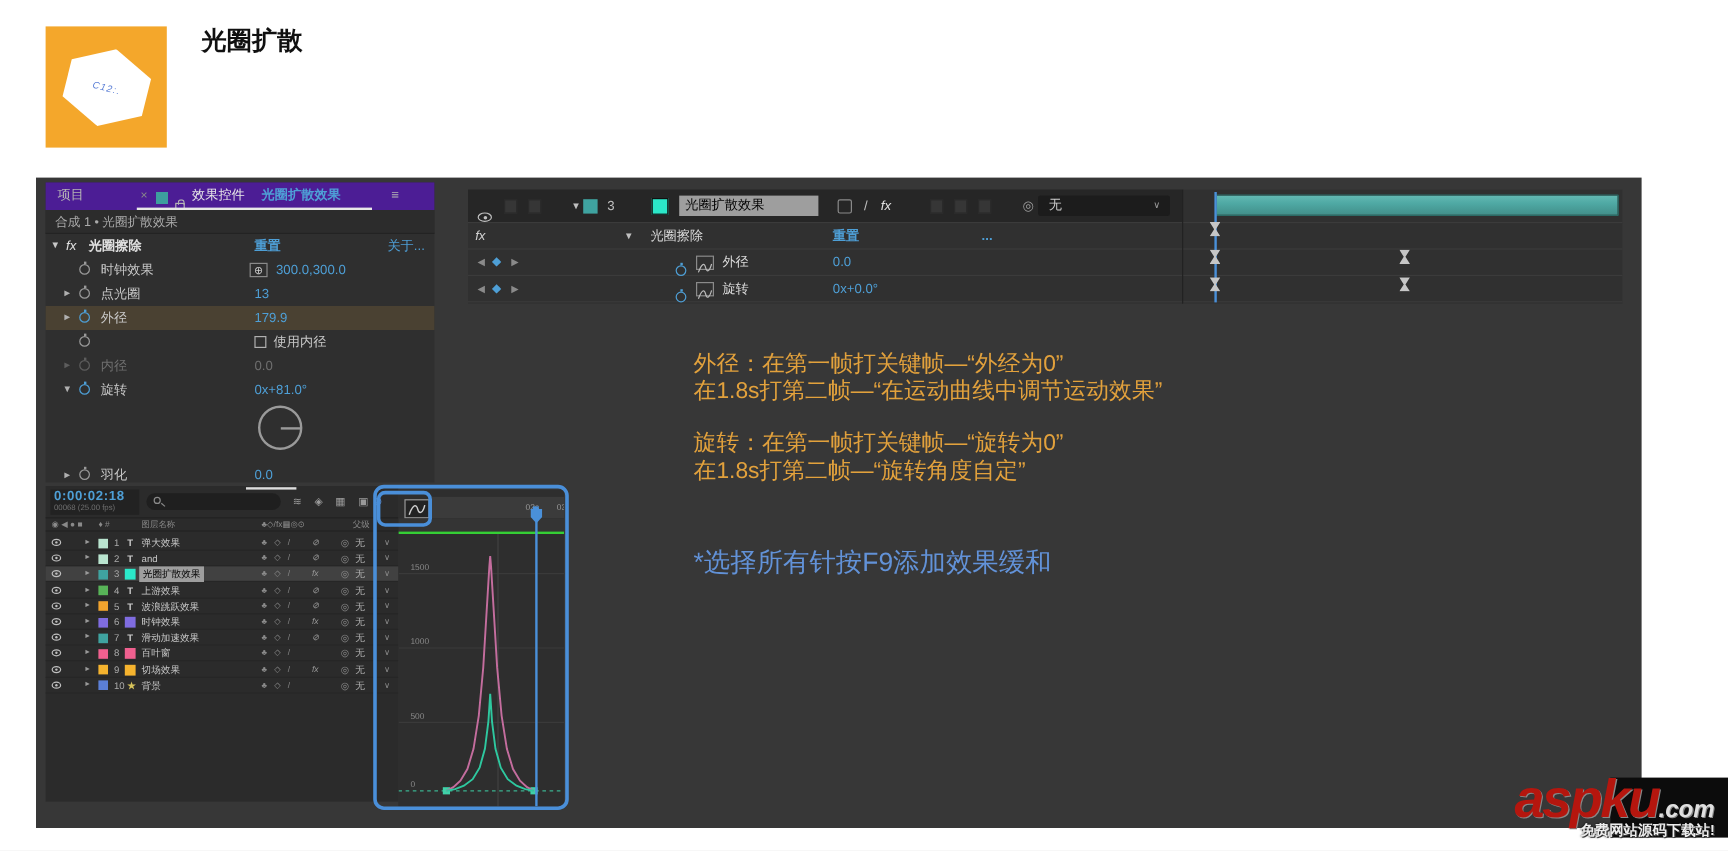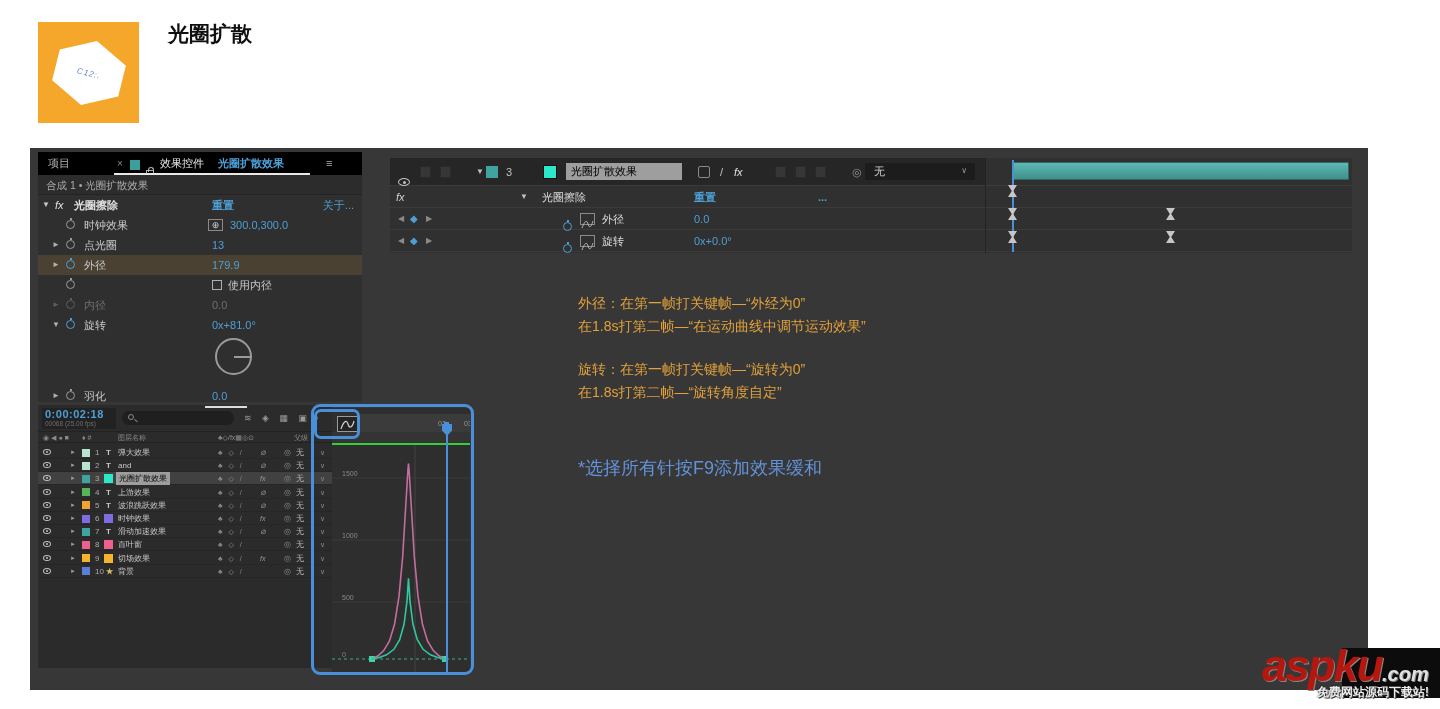--- a/index.html
+++ b/index.html
@@ -26,21 +26,21 @@
   .locki::before{content:'';position:absolute;left:1px;top:-4px;width:4px;height:4px;border:1px solid #b5b5b5;border-bottom:none;border-radius:3px 3px 0 0}
   .mag{display:inline-block;width:6px;height:6px;border:1px solid #8a8a8a;border-radius:50%;position:relative}
   .mag::after{content:'';position:absolute;left:4.5px;top:5px;width:3.5px;height:1px;background:#8a8a8a;transform:rotate(40deg)}
   .kf{position:absolute;width:9px;height:12px;background:#c6c6c6;
       clip-path:polygon(0 0,100% 0,58% 50%,100% 100%,0 100%,42% 50%)}
   .cell{display:inline-block;width:11px;height:12px;background:#363636;border:1px solid #2a2a2a;vertical-align:middle}
   .gbox{display:inline-block;width:15px;height:12px;border:1px solid #8a8a8a;vertical-align:middle;text-align:center}
   .blue-t{color:#4e9fd6}
   
   .ec{left:38px;top:152px;width:324px;height:250px;background:#2f2f2f;color:#c8c8c8;font-size:11px}
-  .ec-tabs{position:relative;height:23px;background:#000000;line-height:23px}
+  .ec-tabs{position:relative;height:23px;background:#4c1d95;line-height:23px}
   .ec-underline{position:absolute;left:76px;top:21px;width:196px;height:2px;background:#e8e8e8}
   .ec-bc{position:relative;height:20px;line-height:20px;background:#2c2c2c;border-bottom:1px solid #232323;color:#aaa;padding-left:8px;font-size:10.5px}
   .ec-row{position:relative;height:20px;line-height:20px}
   .ec-row .tw{position:absolute;left:14px;font-size:8px;color:#b0b0b0}
   .ec-row .swp{position:absolute;left:28px;top:5px}
   .ec-row .lbl{position:absolute;left:46px}
   .ec-row .val{position:absolute;left:174px}
   .hl{background:#4a4132}
   .dial{position:absolute;left:177px;top:186px;width:37px;height:37px;border:2px solid #9a9a9a;border-radius:50%}
   .dial::after{content:'';position:absolute;right:-1px;top:16px;width:17px;height:2px;background:#9a9a9a}
@@ -49,22 +49,22 @@
   .tl{left:390px;top:158px;width:962px;height:95px;background:#303030;color:#c8c8c8;font-size:11px}
   .tl-row{position:relative;height:22px;line-height:22px;border-bottom:1px solid #3b3b3b}
   .tl-row1{height:28px;line-height:28px}
   .tl-left1{position:absolute;left:0;top:0;width:595px;height:100%;background:#262626}
   .tl-vsep{position:absolute;left:595px;top:0;width:1px;height:95px;background:#222}
   .chip{position:absolute;left:176px;top:5px;width:116px;height:17px;line-height:17px;background:#9e9e9e;color:#000;padding-left:5px;font-size:11px}
   .dd{position:absolute;left:475px;top:5px;width:110px;height:17px;line-height:16px;background:#1c1c1c;border-radius:2px;color:#ccc}
   .teal-bar{position:absolute;left:623px;top:4px;width:336px;height:18px;background:linear-gradient(#63b8b2,#4fa9a4 40%,#428f8a);border:1px solid #2b6b66;border-radius:1px}
   .navk{font-size:8px;color:#8a8a8a}
   
-  .note-orange{color:#e2a13c;font-size:14px;line-height:23px}
-  .note-blue{color:#6292d8;font-size:18px;line-height:31px}
+  .note-orange{color:#e2a13c;font-size:19px;line-height:23px}
+  .note-blue{color:#6292d8;font-size:22px;line-height:31px}
   
   .lp{left:38px;top:405px;width:294px;height:263px;background:#2b2b2b;color:#c0c0c0;font-size:8px}
   .lp-handle{position:absolute;left:167px;top:1px;width:42px;height:2px;background:#ddd}
   .tc-box{position:absolute;left:4px;top:3px;width:74px;height:21px;background:#222;padding:1px 3px}
   .tc-main{color:#4e9fd6;font-weight:bold;font-size:11px;line-height:11px;letter-spacing:.5px}
   .tc-sub{color:#6e6e6e;font-size:6.5px;line-height:8px}
   .srch{position:absolute;left:84px;top:6px;width:112px;height:14px;background:#1f1f1f;border-radius:7px;line-height:14px;padding-left:6px}
   .lp-icons{position:absolute;left:206px;top:8px;color:#9a9a9a;font-size:9px;letter-spacing:4px}
   .lp-cols{position:absolute;left:0;top:26px;width:100%;height:12px;line-height:12px;border-top:1px solid #222;border-bottom:1px solid #222;color:#8a8a8a;font-size:7px}
   .lr{position:absolute;left:0;width:100%;height:13px;line-height:13px;border-bottom:1px solid #262626}

